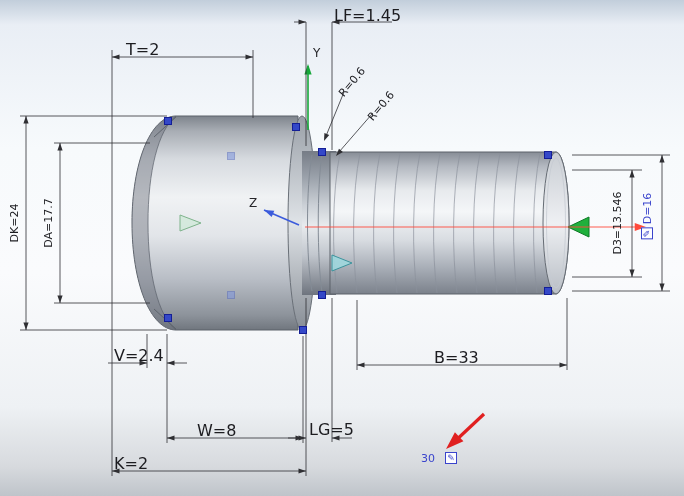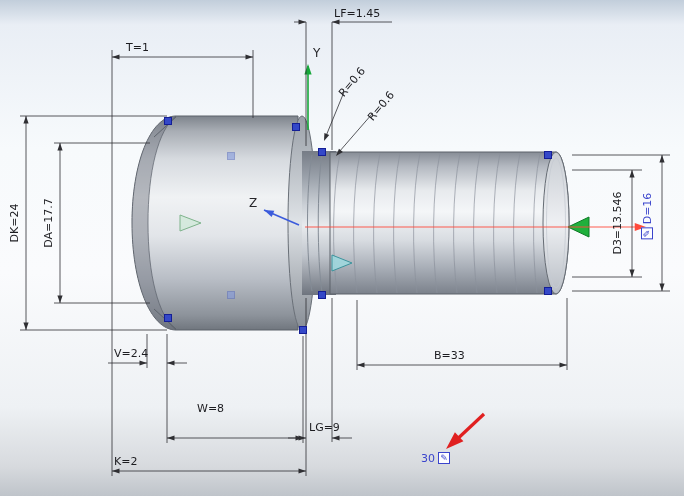--- a/index.html
+++ b/index.html
@@ -3,34 +3,34 @@
 <meta charset="utf-8">
 <style>
   html,body{margin:0;padding:0;}
   .stage{
     position:relative;width:684px;height:496px;overflow:hidden;
     background:linear-gradient(180deg,#c2cedb 0%,#e9eef5 5%,#f7fafc 30%,#fafbfd 55%,#eef1f4 82%,#d7dade 94%,#bfc4ca 100%);
     font-family:"DejaVu Sans",sans-serif;
   }
   svg{position:absolute;left:0;top:0;}
   .lbl{
-    position:absolute;font-size:11px;color:#1c1c20;white-space:nowrap;line-height:1;
+    position:absolute;font-size:16px;color:#1c1c20;white-space:nowrap;line-height:1;
   }
   .vlbl{
     position:absolute;font-size:11px;color:#1c1c20;white-space:nowrap;line-height:1;
     transform:translate(-50%,-50%) rotate(-90deg);
     display:flex;align-items:center;gap:3px;
   }
   .rlbl{
     position:absolute;font-size:11px;color:#1c1c20;white-space:nowrap;line-height:1;
     transform:translate(-50%,-50%) rotate(-50deg);
   }
   .blue{color:#3a44cc;}
   .axis-lbl{font-size:12px;color:#26262a;}
-  .row{display:flex;align-items:center;gap:3px;position:absolute;line-height:1;font-size:11px;}
+  .row{display:flex;align-items:center;gap:10px;position:absolute;line-height:1;font-size:11px;}
   .edit-icon{
     width:12px;height:12px;border:1px solid #3a44cc;background:#fdfdff;
     display:inline-flex;align-items:center;justify-content:center;
     font-size:9px;color:#3a44cc;line-height:1;box-sizing:border-box;
   }
 </style>
 </head>
 <body>
 
 <div class="stage">
@@ -199,38 +199,38 @@
     <rect x="227.5" y="291.5" width="7" height="7" fill="#7e96e0" stroke="#5a6ec0" opacity="0.55"></rect>
   </g>
 
   <g>
     <line x1="484" y1="414" x2="452" y2="444" stroke="#e02020" stroke-width="3.2"></line>
     <polygon points="0,0 -7.5,-2.6 -7.5,2.6" transform="translate(446,449) rotate(137) scale(2.4)" fill="#e02020"></polygon>
   </g>
 </svg>
 
 <div class="lbl" style="left:334px;top:8px">LF=1.45</div>
-<div class="lbl" style="left:126px;top:42px">T=1</div>
+<div class="lbl" style="left:126px;top:42px">T=2</div>
 <div class="lbl axis-lbl" style="left:313px;top:47px">Y</div>
 <div class="rlbl" style="left:352px;top:82px">R=0.6</div>
 <div class="rlbl" style="left:381px;top:106px">R=0.6</div>
 <div class="vlbl" style="left:14px;top:223px">DK=24</div>
 <div class="vlbl" style="left:48px;top:223px">DA=17.7</div>
 <div class="lbl axis-lbl" style="left:249px;top:197px">Z</div>
 <div class="vlbl" style="left:617px;top:223px">D3=13.546</div>
 
 <div class="vlbl blue" style="left:647px;top:216px">
   <span class="edit-icon">✎</span>
   <span>D=16</span>
 </div>
 
 <div class="lbl" style="left:434px;top:350px">B=33</div>
 <div class="lbl" style="left:114px;top:348px">V=2.4</div>
-<div class="lbl" style="left:197px;top:403px">W=8</div>
-<div class="lbl" style="left:309px;top:422px">LG=9</div>
+<div class="lbl" style="left:197px;top:423px">W=8</div>
+<div class="lbl" style="left:309px;top:422px">LG=5</div>
 <div class="lbl" style="left:114px;top:456px">K=2</div>
 
 <div class="row blue" style="left:421px;top:452px">
   <span>30</span>
   <span class="edit-icon">✎</span>
 </div>
 
 </div>
 
 </body></html>

